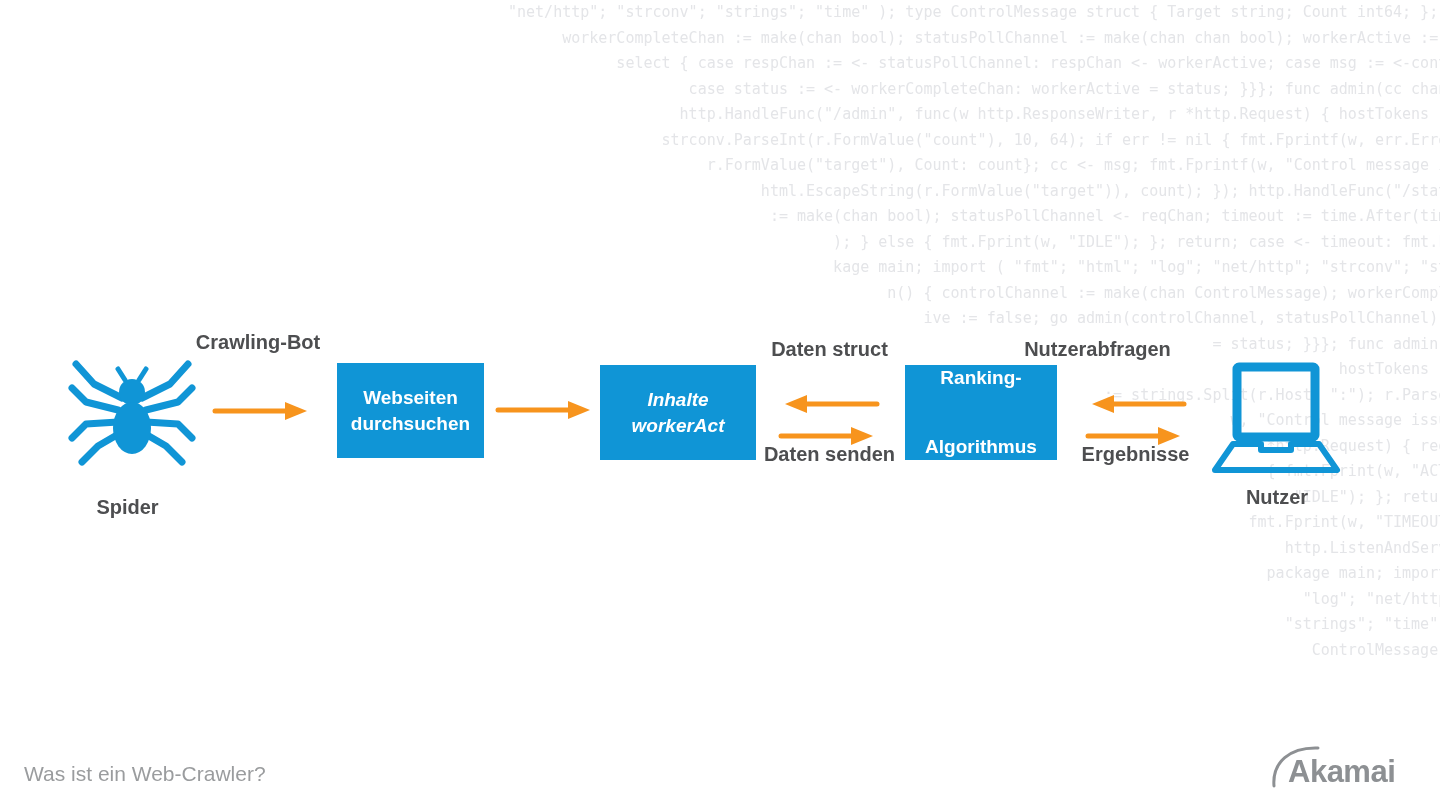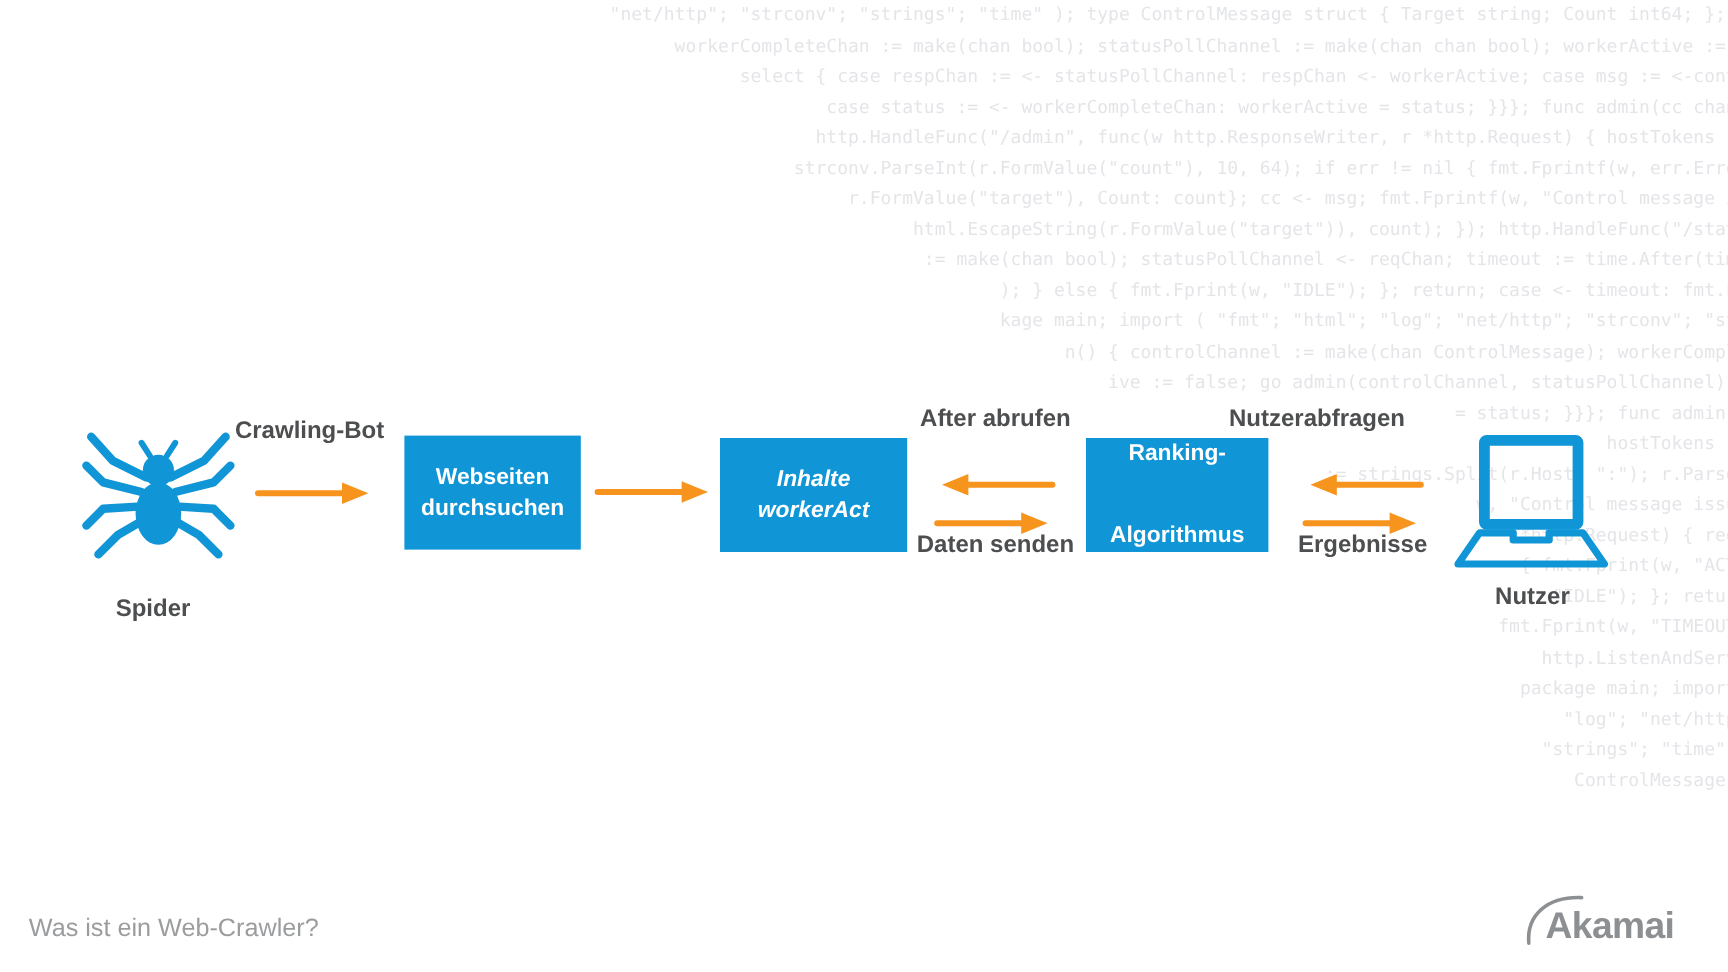--- a/index.html
+++ b/index.html
@@ -35,21 +35,21 @@
   svg.abs { position:absolute; z-index:2; overflow:visible; }
 
   .blue-fill   { fill:var(--blue, #1095d6); }
   .blue-stroke { stroke:var(--blue, #1095d6); fill:none; }
   .orange-stroke { stroke:var(--orange, #f7941d); }
   .orange-fill   { fill:var(--orange, #f7941d); }
 
   
   .spider-svg   { left:70px;  top:362px; width:124px; height:102px; }
   .spider-lbl   { left:60px;  top:496px; width:135px; }
-  .crawlbot-lbl { left:178px; top:348px; width:160px; }
+  .crawlbot-lbl { left:178px; top:331px; width:160px; }
   .arrow-a1     { left:213px; top:399px; width:96px;  height:24px; }
   .arrow-a2     { left:496px; top:398px; width:96px;  height:24px; }
 
   .box1 { left:337px; top:363px; width:147px; height:95px; }
   .box2 { left:600px; top:365px; width:156px; height:95px;font-style:italic; }
   .box3 { left:905px; top:365px; width:152px; height:95px;justify-content:space-between; }
 
   .abrufen-lbl  { left:752px;  top:338px; width:155px; }
   .senden-lbl   { left:752px;  top:443px; width:155px; }
   .arrow-b1     { left:779px;  top:392px; width:100px; height:24px; }
@@ -118,21 +118,21 @@
   <svg class="abs arrow-a2" viewBox="0 0 96 24">
     <line class="orange-stroke" x1="2" y1="12" x2="74" y2="12" stroke-width="5" stroke-linecap="round"></line>
     <polygon class="orange-fill" points="72,3 94,12 72,21"></polygon>
   </svg>
 
   <div class="box box2">
     <span>Inhalte</span>
     <span>workerAct</span>
   </div>
 
-  <div class="lbl abrufen-lbl">After abrufen</div>
+  <div class="lbl abrufen-lbl">Daten struct</div>
   <svg class="abs arrow-b1" viewBox="0 0 100 24">
     <line class="orange-stroke" x1="26" y1="12" x2="98" y2="12" stroke-width="5" stroke-linecap="round"></line>
     <polygon class="orange-fill" points="28,3 6,12 28,21"></polygon>
   </svg>
   <svg class="abs arrow-b2" viewBox="0 0 100 24">
     <line class="orange-stroke" x1="2" y1="12" x2="74" y2="12" stroke-width="5" stroke-linecap="round"></line>
     <polygon class="orange-fill" points="72,3 94,12 72,21"></polygon>
   </svg>
   <div class="lbl senden-lbl">Daten senden</div>
 

